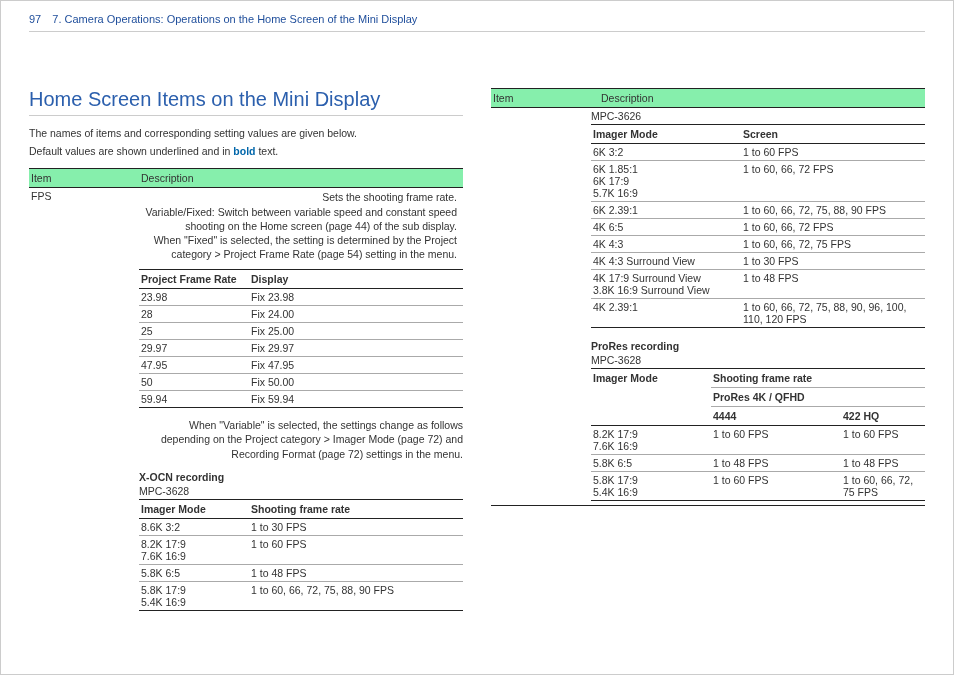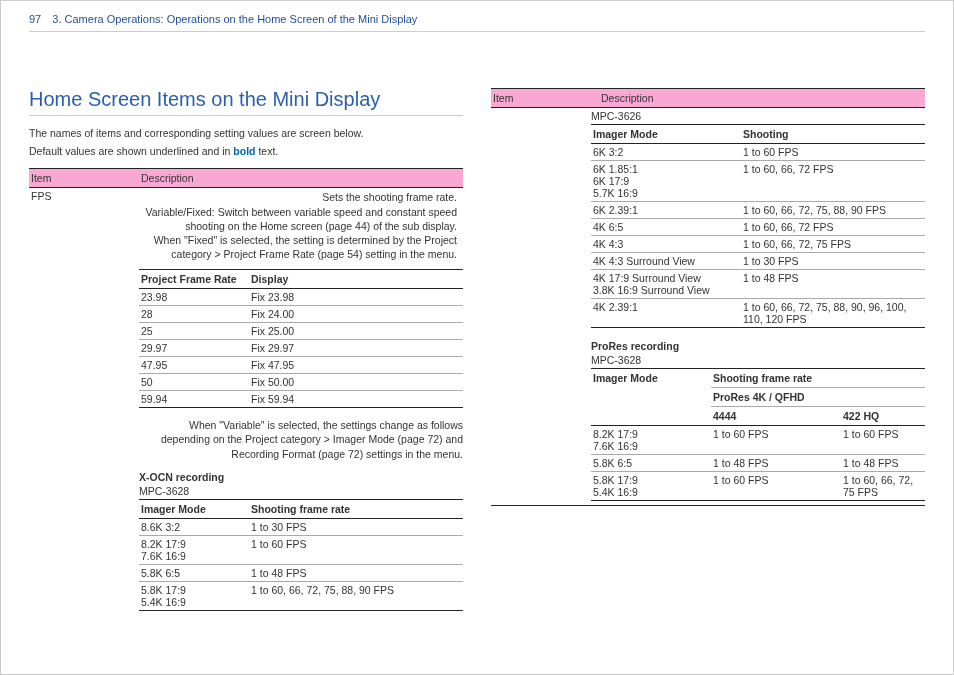--- a/index.html
+++ b/index.html
@@ -44,21 +44,21 @@
     border-collapse: collapse;
     width: 100%;
     font-size: 10.5px;
   }
   th, td {
     text-align: left;
     padding: 3px 6px 3px 2px;
     vertical-align: top;
   }
   .hdr-row th {
-    background: #f9a8d4;
+    background: #86efac;
     font-weight: normal;
     border-top: 1px solid #222;
     border-bottom: 1px solid #222;
   }
   .thin-bottom td, .thin-bottom th { border-bottom: 0.5px solid #aaa; }
   .heavy-bottom td, .heavy-bottom th { border-bottom: 1px solid #222; }
   .indent1 { padding-left: 110px; }
   .subhead { font-weight: bold; margin-top:10px; }
   .model { font-size:10.5px; margin-bottom:2px; margin-top:2px; display:block;}
   .tight td { padding-top:2px; padding-bottom:2px; }
@@ -70,28 +70,28 @@
   .t-mpc col.c1{ width:150px;}
   .t-prores col.c1{ width:120px;} .t-prores col.c2{width:130px;}
 </style>
 </head>
 <body>
 
 <div class="page">
 
   <div class="header-line">
     <span class="num">97</span>
-    <span>3. Camera Operations: Operations on the Home Screen of the Mini Display</span>
+    <span>7. Camera Operations: Operations on the Home Screen of the Mini Display</span>
   </div>
 
   <div class="cols">
 
     <div class="col">
       <h2 class="section-title">Home Screen Items on the Mini Display</h2>
-      <p>The names of items and corresponding setting values are screen below.</p>
+      <p>The names of items and corresponding setting values are given below.</p>
       <p style="margin-top:-6px;">
         <span>Default values are shown underlined and in </span><span class="bold">bold</span><span> text.</span>
       </p>
 
       <table class="t-main tight">
         <colgroup>
             <col class="c1">
             <col>
           </colgroup>
         <tbody>
@@ -206,21 +206,21 @@
       <div style="padding-left:100px;">
         <span class="model">MPC-3626</span>
         <table class="t-mpc tight">
           <colgroup>
               <col class="c1">
               <col>
             </colgroup>
           <tbody>
               <tr class="heavy-bottom" style="border-top:1px solid #222;">
                 <th>Imager Mode</th>
-                <th>Shooting</th>
+                <th>Screen</th>
               </tr>
           <tr class="thin-bottom">
                 <td>6K 3:2</td>
                 <td>1 to 60 FPS</td>
               </tr>
           <tr class="thin-bottom">
                 <td>
                   <div>6K 1.85:1</div>
                   <div>6K 17:9</div>
                   <div>5.7K 16:9</div>

